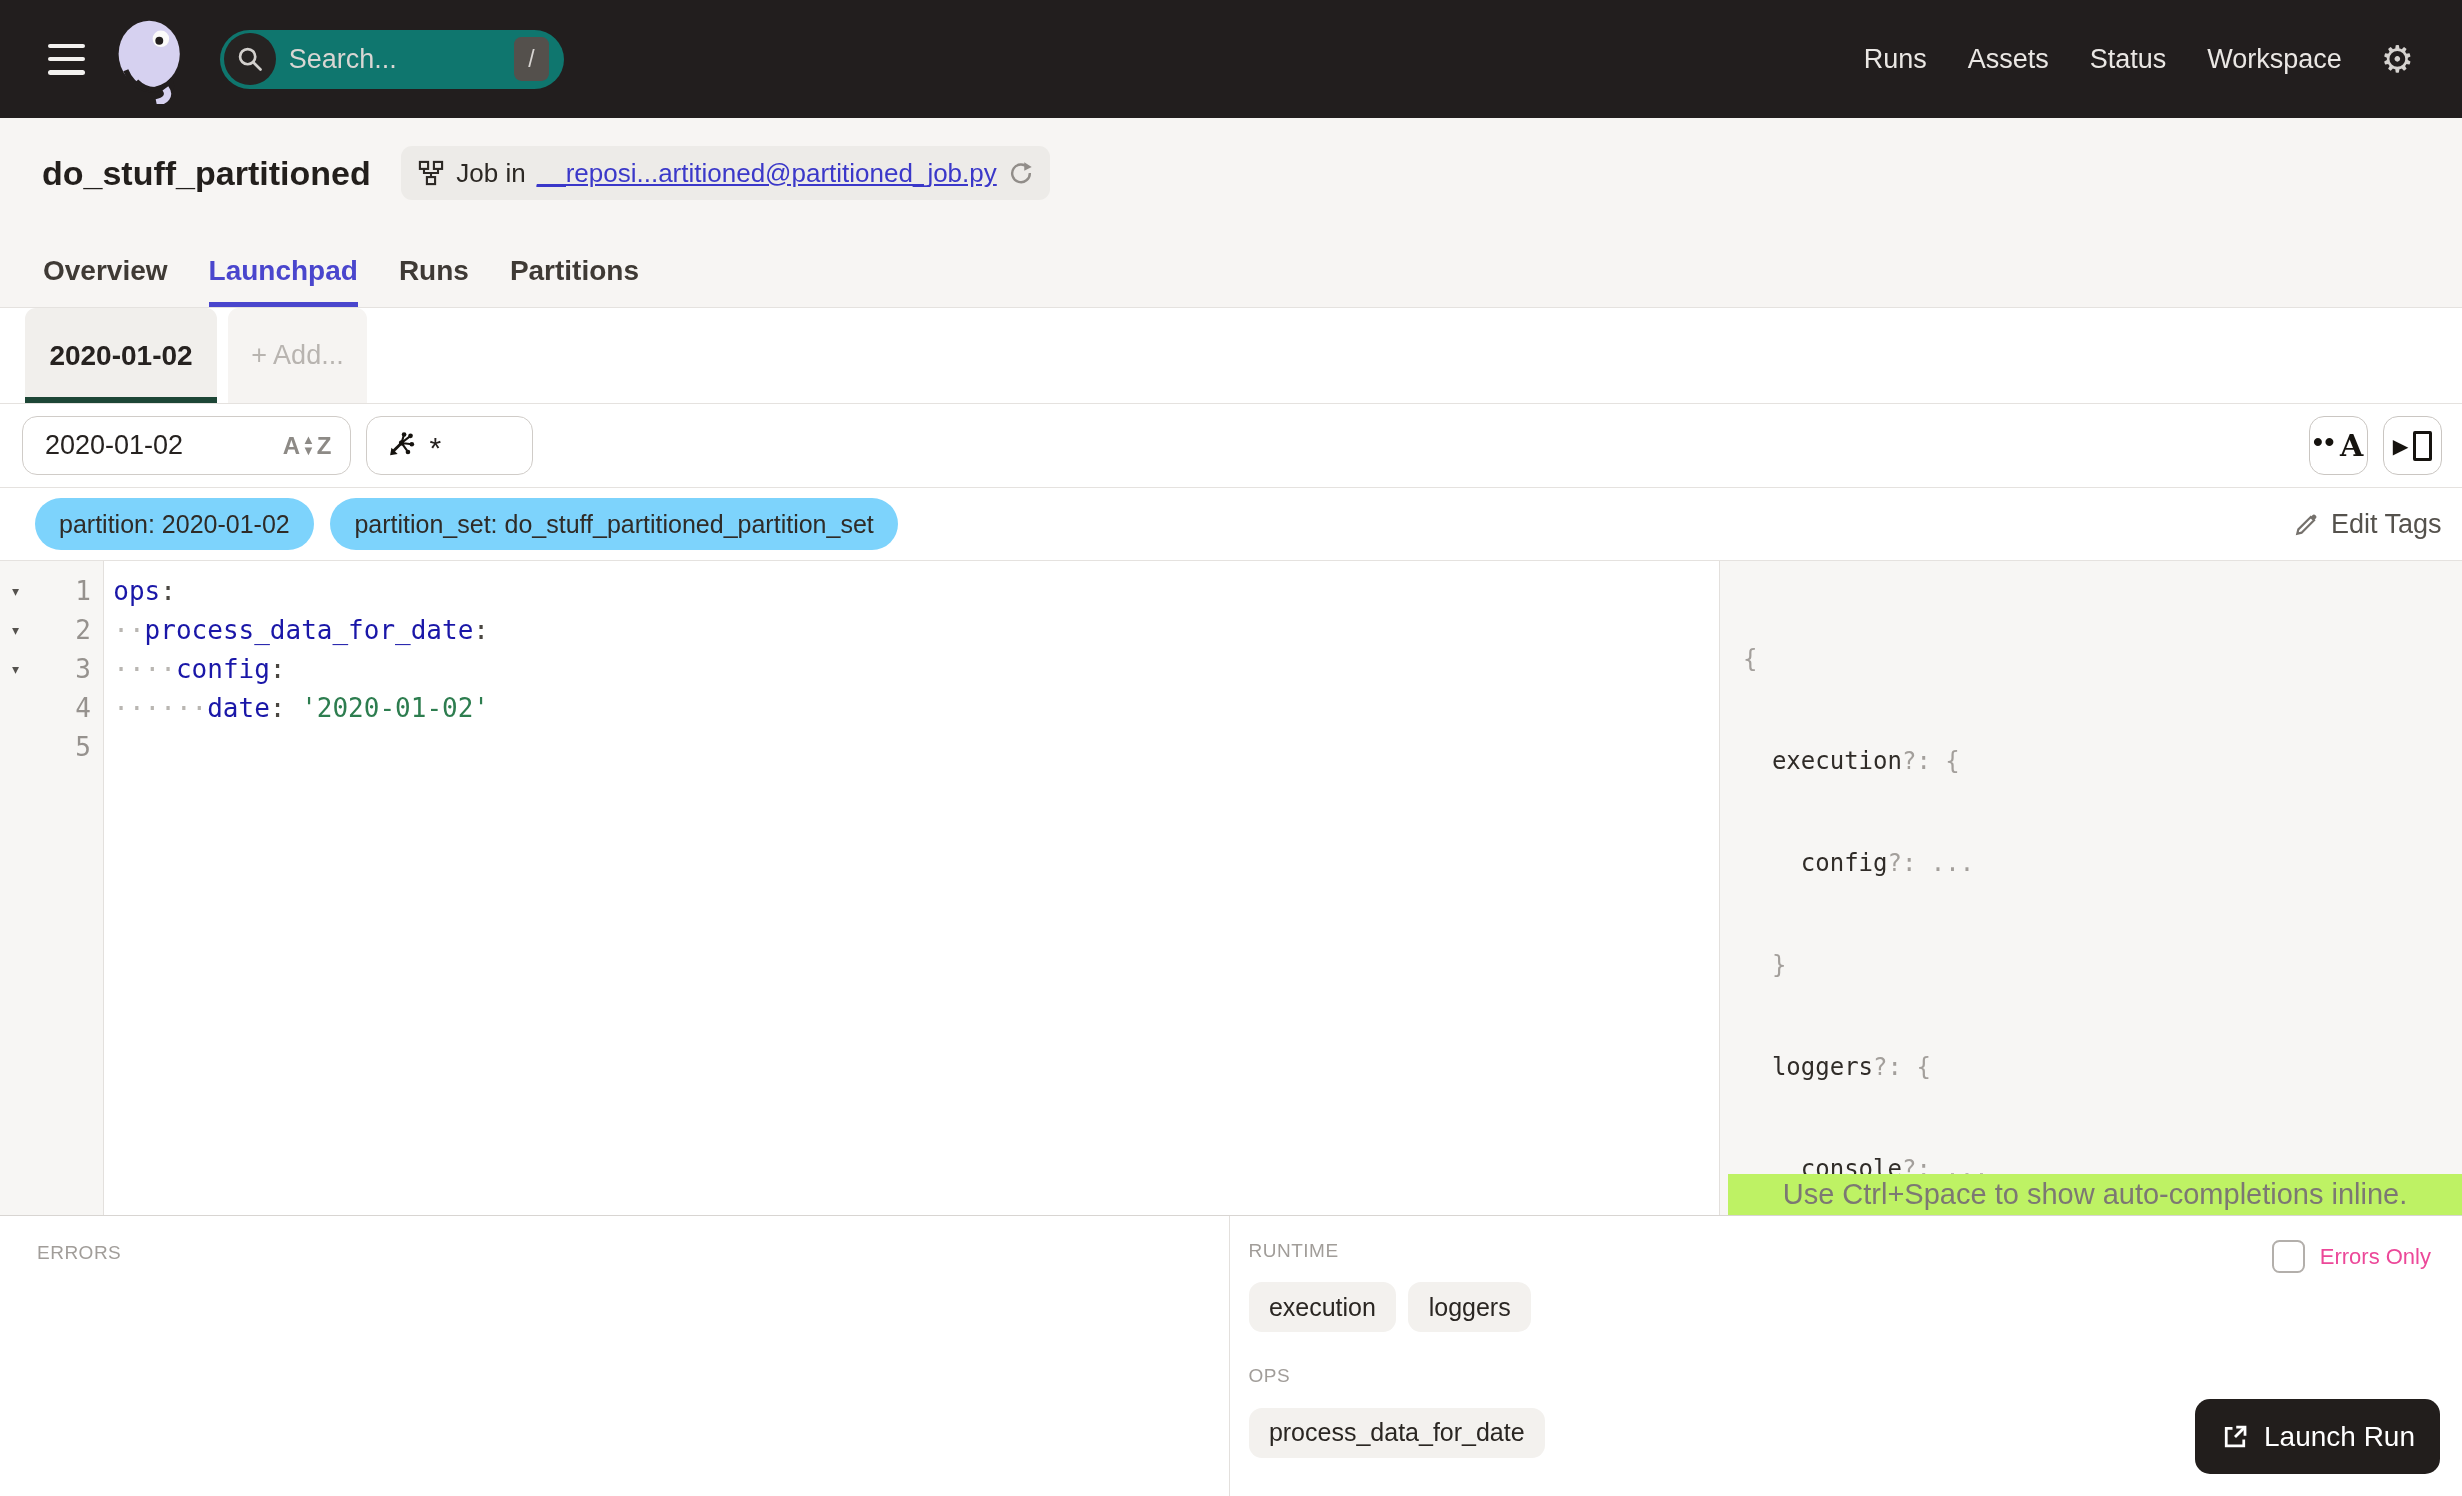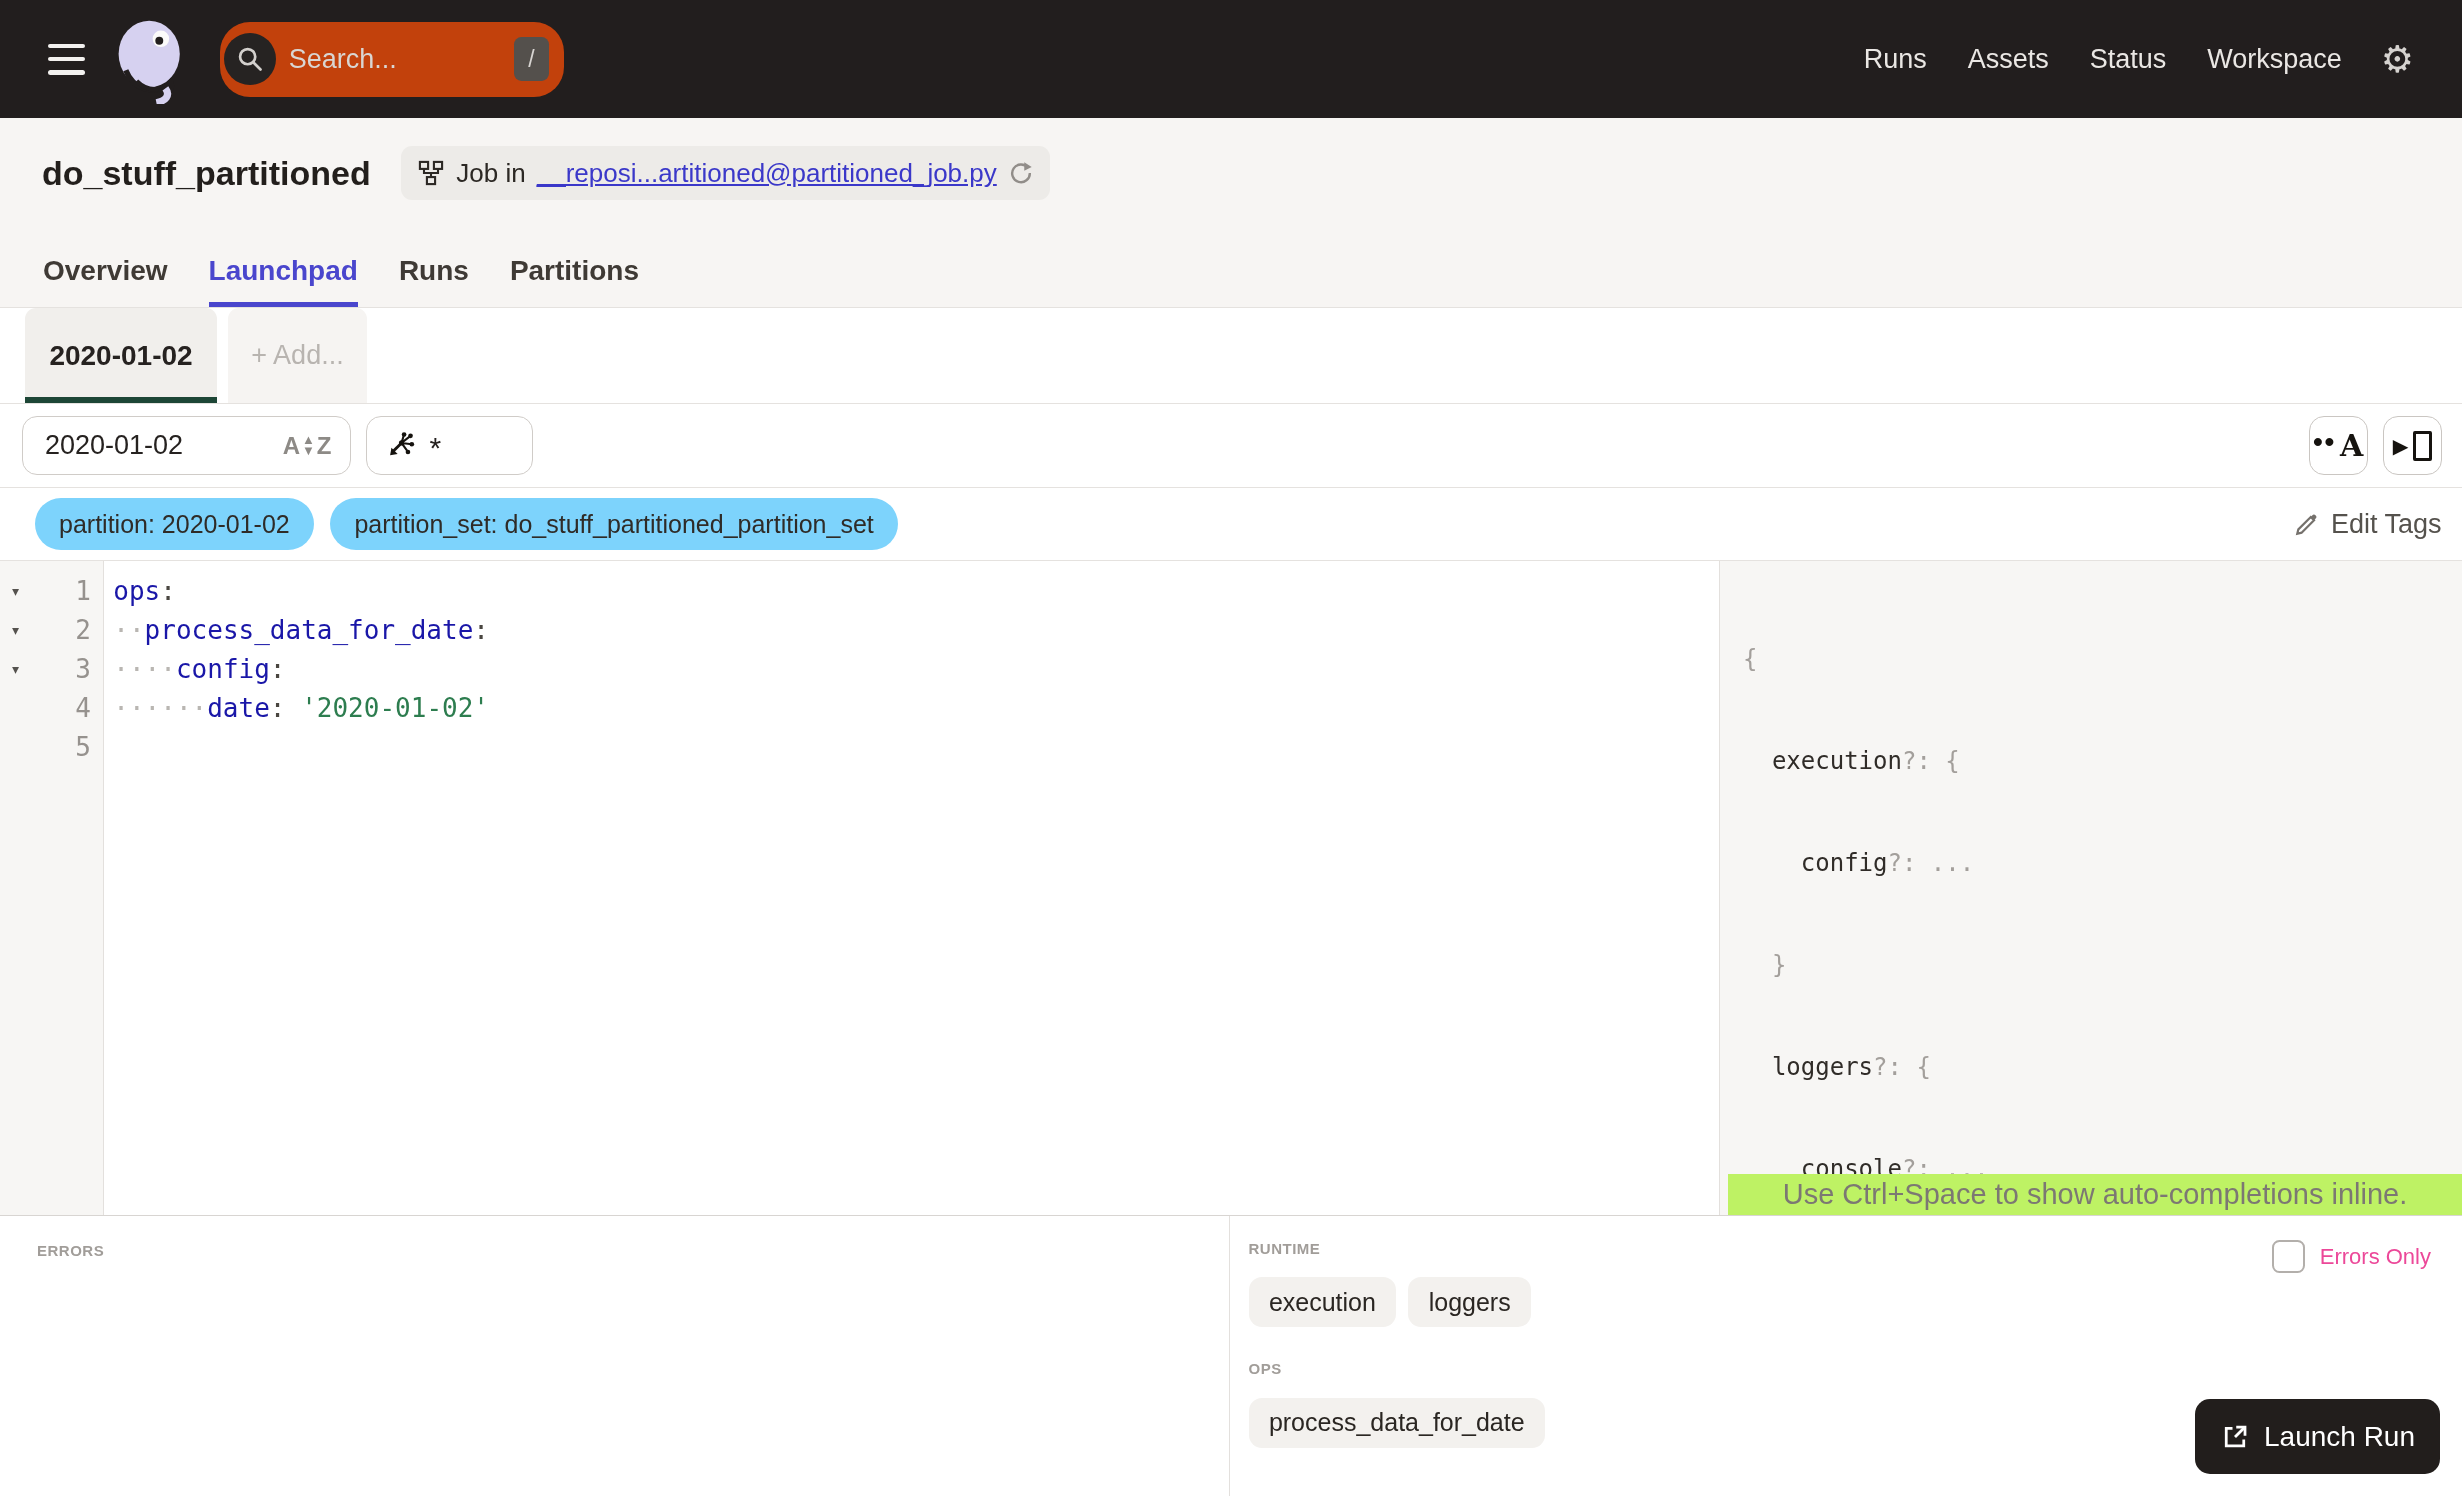--- a/index.html
+++ b/index.html
@@ -5,21 +5,21 @@
   * { margin:0; padding:0; box-sizing:border-box; }
   html,body { width:2462px; height:1497px; }
   body { font-family:"Liberation Sans", sans-serif; background:#fff; color:#231f1c; }
   #app { width:2462px; height:1497px; display:flex; flex-direction:column; overflow:hidden; background:#fff; }
 
   
   .topnav { height:118px; flex:0 0 118px; background:#221e1e; display:flex; align-items:center; padding:0 48px 0 48px; }
   .hamburger { width:37px; height:31px; display:flex; flex-direction:column; justify-content:space-between; cursor:pointer; }
   .hamburger i { display:block; height:4.6px; border-radius:2.8px; background:#f3f1ef; }
   .logo { margin-left:30px; width:72px; height:89px; display:flex; align-items:center; }
-  .searchpill { margin-left:33px; width:344px; height:75px; background:#c2410c; border-radius:30px; display:flex; align-items:center; overflow:hidden; }
+  .searchpill { margin-left:33px; width:344px; height:59px; background:#0f766e; border-radius:30px; display:flex; align-items:center; overflow:hidden; }
   .searchpill .mag { width:52px; height:52px; margin-left:3.7px; border-radius:50%; background:#262322; display:flex; align-items:center; justify-content:center; flex:0 0 52px; }
   .searchpill input { flex:1; min-width:0; background:transparent; border:none; outline:none; color:#ece9e6; font-size:27px; margin-left:13px; font-family:"Liberation Sans",sans-serif; }
   .searchpill input::placeholder { color:#d9d6d3; opacity:1; }
   .slashkey { flex:0 0 35px; width:35px; height:44px; margin-right:15px; background:#54504c; color:#d8d5d2; border-radius:7.4px; display:flex; align-items:center; justify-content:center; font-size:23px; }
   .navspacer { flex:1; }
   .navlinks { display:flex; align-items:center; gap:41px; }
   .navlink { color:#eae7e4; font-size:27px; font-weight:500; cursor:pointer; }
   .gear { margin-left:39px; color:#d6d3d0; font-size:37px; line-height:1; cursor:pointer; font-family:"DejaVu Sans",sans-serif; }
 
   
@@ -77,21 +77,21 @@
 
   .schemapanel { flex:0 0 743px; width:743px; background:#f7f6f4; border-left:0.9px solid #e3e0dd; position:relative; }
   .schema { padding:13px 0 0 23px; font-family:"DejaVu Sans Mono",monospace; font-size:24px; line-height:34px; white-space:pre; }
   .schema .skey { color:#302c28; }
   .schema .spunct { color:#a39f9b; }
   .schemahint { position:absolute; left:8px; right:0; bottom:0; height:41px; background:#bef264; display:flex; align-items:center; justify-content:center; font-size:29px; color:#7c7873; }
 
   
   .bottompanel { flex:1; display:flex; border-top:0.9px solid #d8d5d2; background:#fff; }
   .bp-left { flex:0 0 1230px; width:1230px; border-right:0.9px solid #e3e0dd; padding:26px 0 0 37px; position:relative; }
-  .seclabel { font-size:15px; color:#a19d99; letter-spacing:0.5px; font-weight:700; }
+  .seclabel { font-size:19px; color:#a19d99; letter-spacing:0.5px; font-weight:400; }
   .bp-right { flex:1; position:relative; padding:24px 0 0 18.5px; }
   .bp-cols { display:flex; gap:33px; align-items:flex-start; }
   .bp-col .chiprow { display:flex; gap:12px; margin-top:20.4px; }
   .chip { background:#f3f1ee; border-radius:13px; height:50px; display:flex; align-items:center; padding:0 20.4px; font-size:25px; color:#2a2622; cursor:pointer; }
   .opsblock { margin-top:33px; }
   .errorsonly { position:absolute; top:24px; right:31px; display:flex; align-items:center; gap:15px; }
   .errorsonly .box { width:33px; height:33px; border:2.8px solid #b3afab; border-radius:7.4px; background:#fff; cursor:pointer; }
   .errorsonly .lbl { font-size:22px; color:#ec4899; }
   .launchbtn { position:absolute; bottom:23px; right:22px; height:75px; background:#221e1c; border:none; border-radius:15px; color:#fff; font-size:28px; font-weight:500; font-family:"Liberation Sans",sans-serif; display:flex; align-items:center; gap:14px; padding:0 25px; cursor:pointer; }
 </style>

